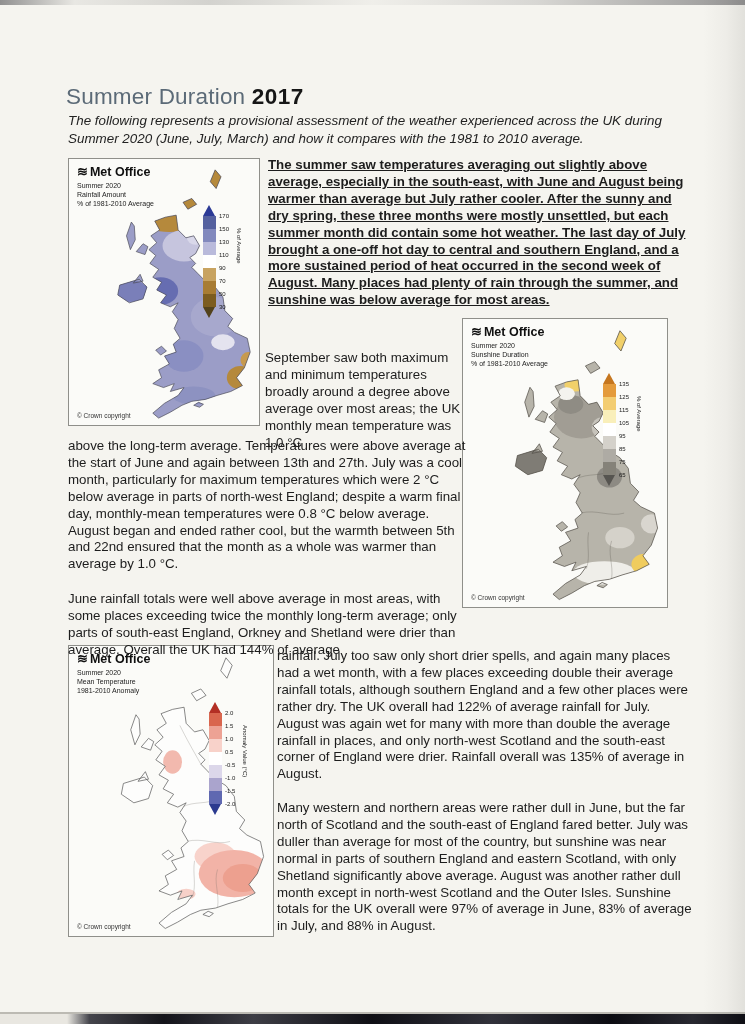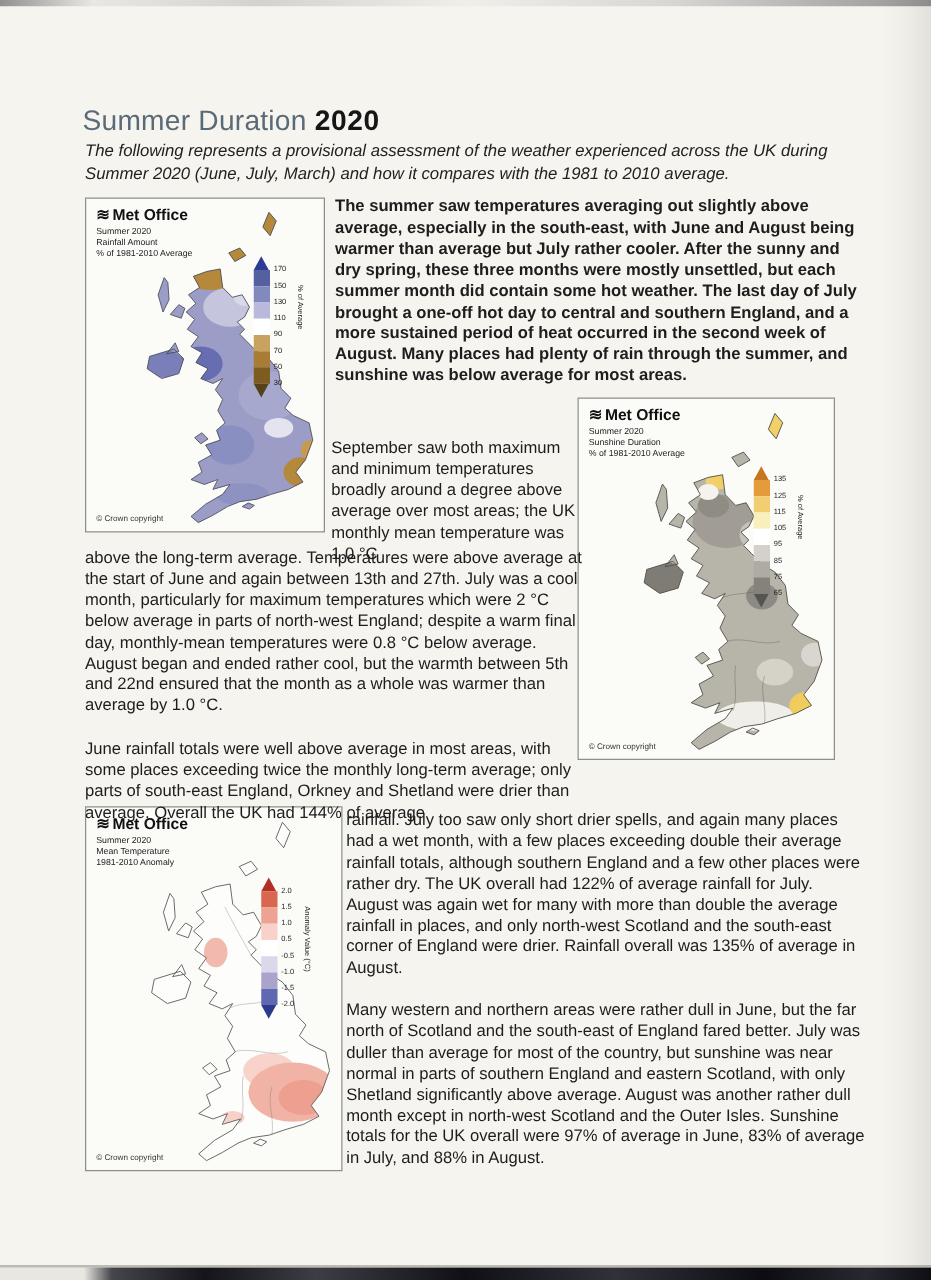--- a/index.html
+++ b/index.html
@@ -5,21 +5,21 @@
   html,body{margin:0;padding:0;}
   body{
     width:745px;height:1024px;position:relative;overflow:hidden;
     background:#f5f4ef;
     font-family:"Liberation Sans",sans-serif;color:#1f1f1f;
   }
   .page-title{position:absolute;left:66px;top:84px;font-size:22.5px;color:#5b6a77;letter-spacing:.2px;white-space:nowrap;}
   .page-title .year{color:#161616;font-weight:700;letter-spacing:.5px;}
   .subtitle{position:absolute;left:68px;top:112px;width:630px;font-style:italic;font-size:13.4px;line-height:17.6px;color:#222;}
   .para{position:absolute;font-size:13.3px;line-height:16.9px;color:#1d1d1d;}
-  .para.bold{font-weight:700;}
+  .para.bold{font-weight:700;text-decoration:underline;}
   .wrap-spacer{float:right;width:238px;height:36px;}
   
   .figure{position:absolute;background:#fbfbf8;border:1px solid #8f8f8a;box-sizing:border-box;}
   .fig-head{position:absolute;left:8px;top:6px;z-index:3;}
   .logo-row{display:flex;align-items:baseline;gap:3px;font-weight:700;font-size:12.5px;color:#101010;}
   .wave-icon{font-size:13px;letter-spacing:-1px;line-height:10px;}
   .fig-sub{font-size:7px;line-height:8.8px;color:#222;margin-top:3px;}
   .ukmap{position:absolute;left:0;top:0;width:100%;height:100%;z-index:1;}
   .copyright{position:absolute;left:8px;bottom:6px;font-size:6.5px;color:#333;z-index:3;}
   
@@ -42,21 +42,21 @@
 </style>
 </head>
 <body>
 
 <div class="top-smudge"></div>
 <div class="right-shade"></div>
 <div class="bottom-strip"></div>
 
 <div class="page-title">
   <span>Summer Duration</span>
-  <span class="year">2020</span>
+  <span class="year">2017</span>
 </div>
 <div class="subtitle">The following represents a provisional assessment of the weather experienced across the UK during Summer 2020 (June, July, March) and how it compares with the 1981 to 2010 average.</div>
 
 <div class="figure" style="left:68px;top:158px;width:192px;height:268px;">
   <svg class="ukmap" viewBox="0 0 195 270" preserveAspectRatio="none">
     <defs>
       <clipPath id="clipA">
         <path d="M110,57 L99,59 L88,63 L93,72 L84,78 L90,85 L82,92 L89,98 L83,106 L92,112 L86,120 L95,125 L90,133 L100,138 L94,146 L104,150 L112,146 L106,155 L112,163 L108,172 L114,182 L107,188 L110,196 L98,200 L103,208 L92,214 L95,222 L86,228 L97,232 L108,228 L104,236 L118,232 L112,240 L98,248 L86,258 L92,263 L104,257 L116,250 L126,246 L140,244 L152,240 L166,236 L178,230 L172,222 L180,212 L186,196 L183,182 L170,176 L163,170 L168,162 L160,154 L158,140 L150,130 L140,124 L132,116 L126,110 L130,106 L124,100 L130,96 L134,88 L128,78 L120,80 L112,72 Z"></path>
         <path d="M52,128 L72,122 L80,130 L76,142 L62,146 L50,138 Z"></path>
         <path d="M64,64 L59,78 L63,92 L68,82 L67,68 Z"></path>

